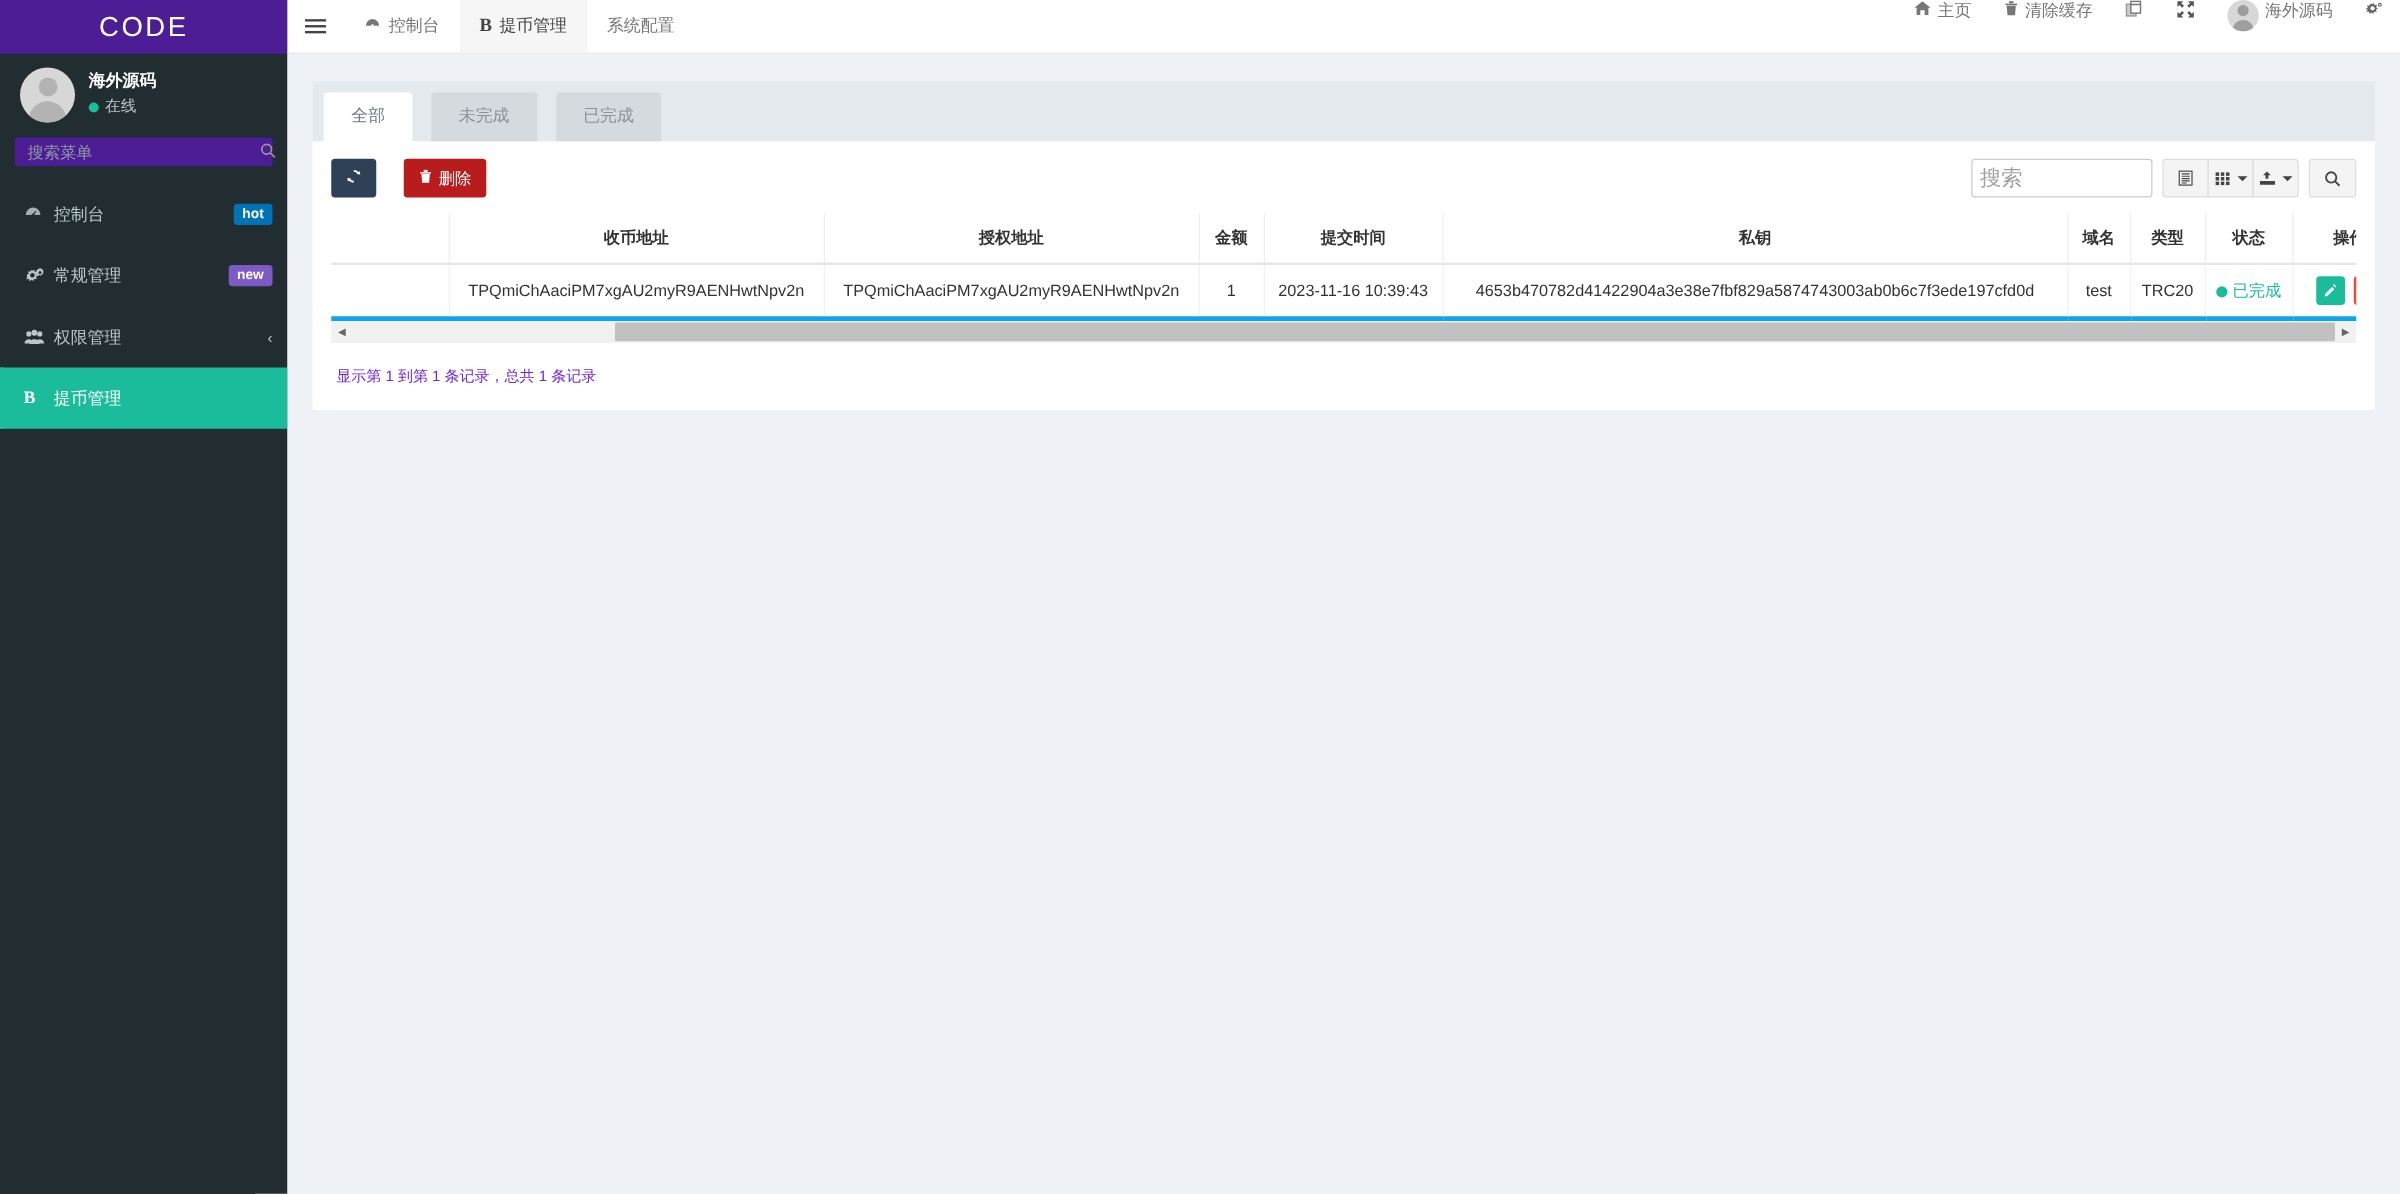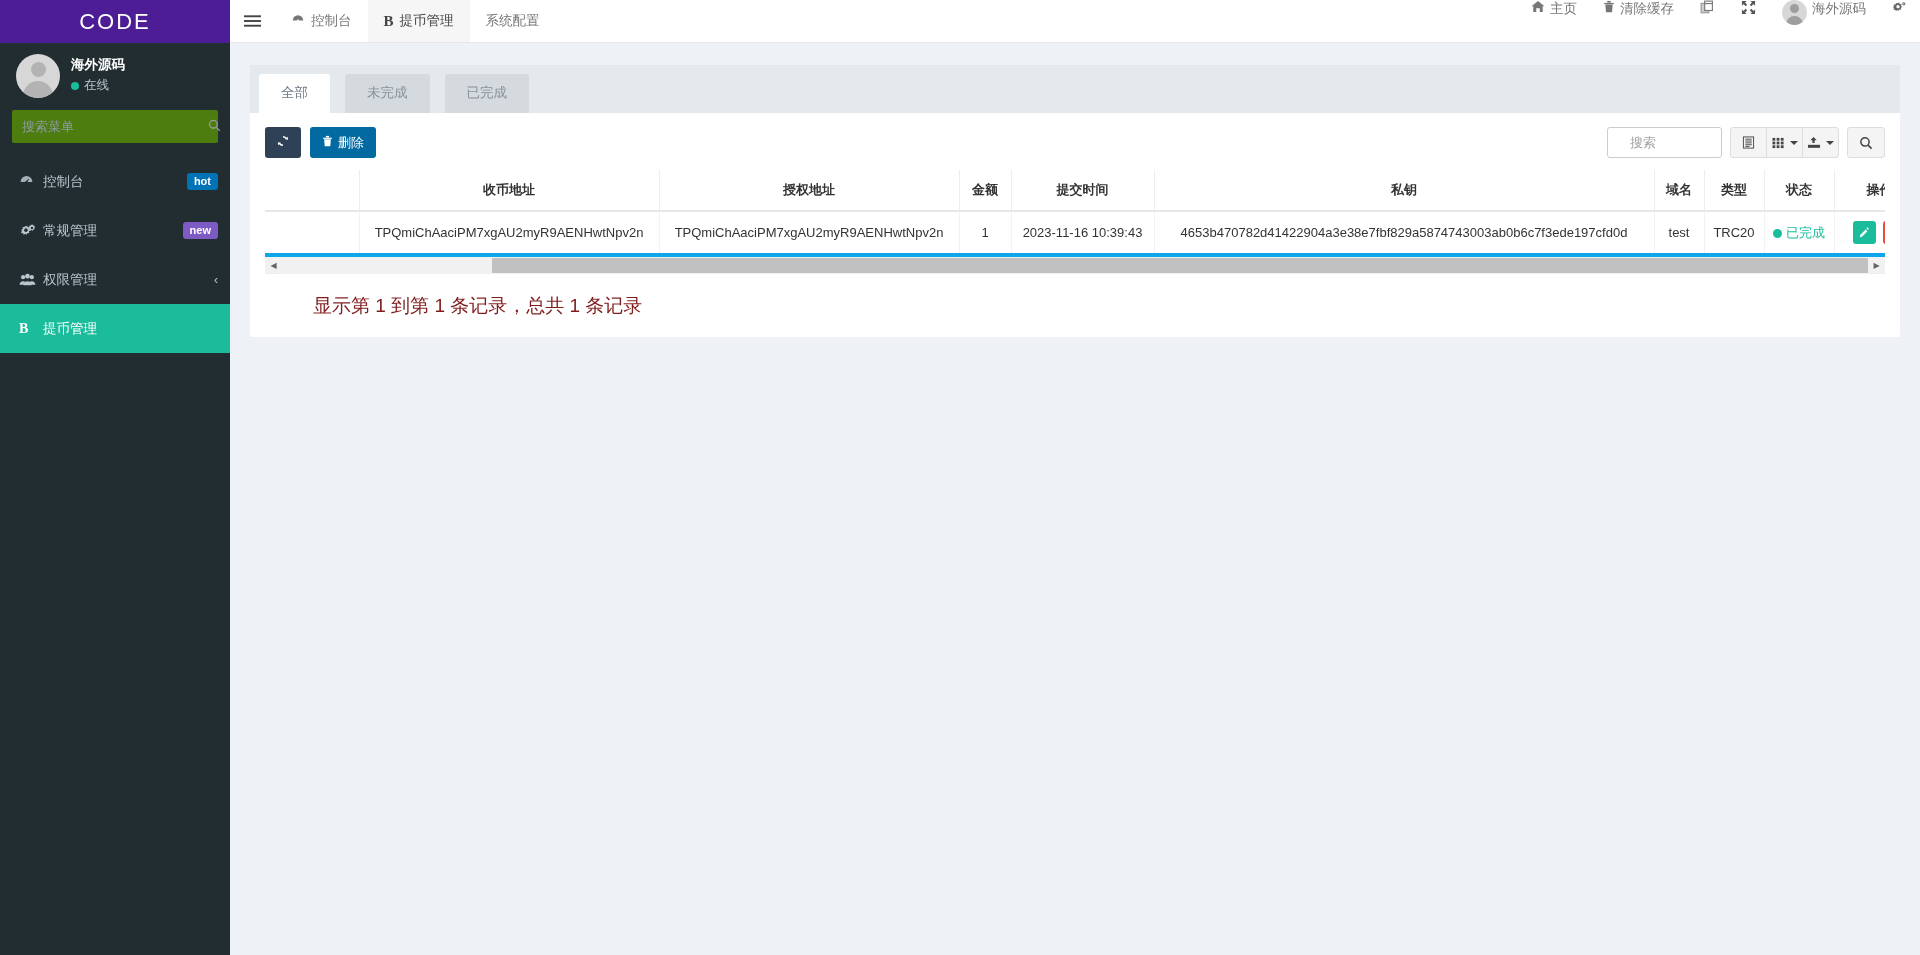--- a/index.html
+++ b/index.html
@@ -51,22 +51,22 @@
   }
   #user-info { margin-left: 11px; line-height: 1.55; }
   #user-info .uname { color: #fff; font-size: 13.5px; font-weight: bold; }
   #user-info .ustatus { font-size: 12.5px; color: #b8c7ce; display:flex; align-items:center; }
   .dot-online {
     width: 8px; height: 8px; border-radius: 50%;
     background: #17bf9c; display: inline-block; margin-right: 5px;
   }
   #menu-search-wrap {
     margin: 2px 12px 14px 12px;
-    height: 33px;
-    background: #4d7c0f;
+    height: 23px;
+    background: #4c1d95;
     display: flex; align-items: center;
     border-radius: 2px;
   }
   #menu-search-wrap input {
     flex: 1; border: none; outline: none; background: transparent;
     color: #cfd8dc; font-size: 13px; padding: 0 10px;
     font-family: "Liberation Sans", sans-serif;
   }
   #menu-search-wrap input::placeholder { color: #8d9ba3; }
   #menu-search-btn {
@@ -173,28 +173,28 @@
     border: none; border-radius: 3px;
     font-size: 13px; cursor: pointer;
     display: inline-flex; align-items: center; gap: 5px;
     font-family: "Liberation Sans", sans-serif;
   }
   #btn-refresh {
     background: #2f4157; color: #fff;
     width: 36px; height: 31px; justify-content: center; font-size: 14px;
   }
   #btn-delete {
-    background: #0369a1; color: #ffffff;
-    height: 31px; padding: 0 12px; margin-left: 9px;
+    background: #b91c1c; color: #ffffff;
+    height: 31px; padding: 0 12px; margin-left: 22px;
   }
   #toolbar-right { margin-left: auto; display: flex; align-items: center; gap: 8px; }
   #search-box {
-    width: 115px; height: 31px;
+    width: 145px; height: 31px;
     border: 1px solid #ccc; border-radius: 3px;
-    padding: 0 22px; font-size: 13px; color: #555;
+    padding: 0 6px; font-size: 17px; color: #555;
     outline: none; font-family: "Liberation Sans", sans-serif;
   }
   #search-box::placeholder { color: #a0a0a0; }
   .btn-group { display: flex; }
   .btn-light {
     background: #f4f4f4; border: 1px solid #ddd;
     height: 31px; min-width: 37px;
     display: inline-flex; align-items: center; justify-content: center; gap: 3px;
     font-size: 13px; color: #444; cursor: pointer;
   }
@@ -251,23 +251,22 @@
     width: 17px; height: 17px; display:flex; align-items:center; justify-content:center;
     font-size: 8px; color: #666; cursor: pointer; flex: 0 0 auto;
   }
   #hscroll-track { flex: 1; height: 17px; position: relative; background: #f1f1f1; }
   #hscroll-thumb {
     position: absolute; top: 1px; height: 15px;
     left: 210px; right: 0;
     background: #c1c1c1; border-radius: 1px;
   }
   #table-info {
-    font-size: 19px; color: #7f1d1d;
+    font-size: 12px; color: #6d28d9;
     padding: 19px 4px 6px 4px;
-    margin-left: 44px;
   }
 </style>
 </head>
 <body>
 
 <div id="sidebar">
 
   <div id="brand">
     <span class="brand-text">CODE</span>
   </div>

